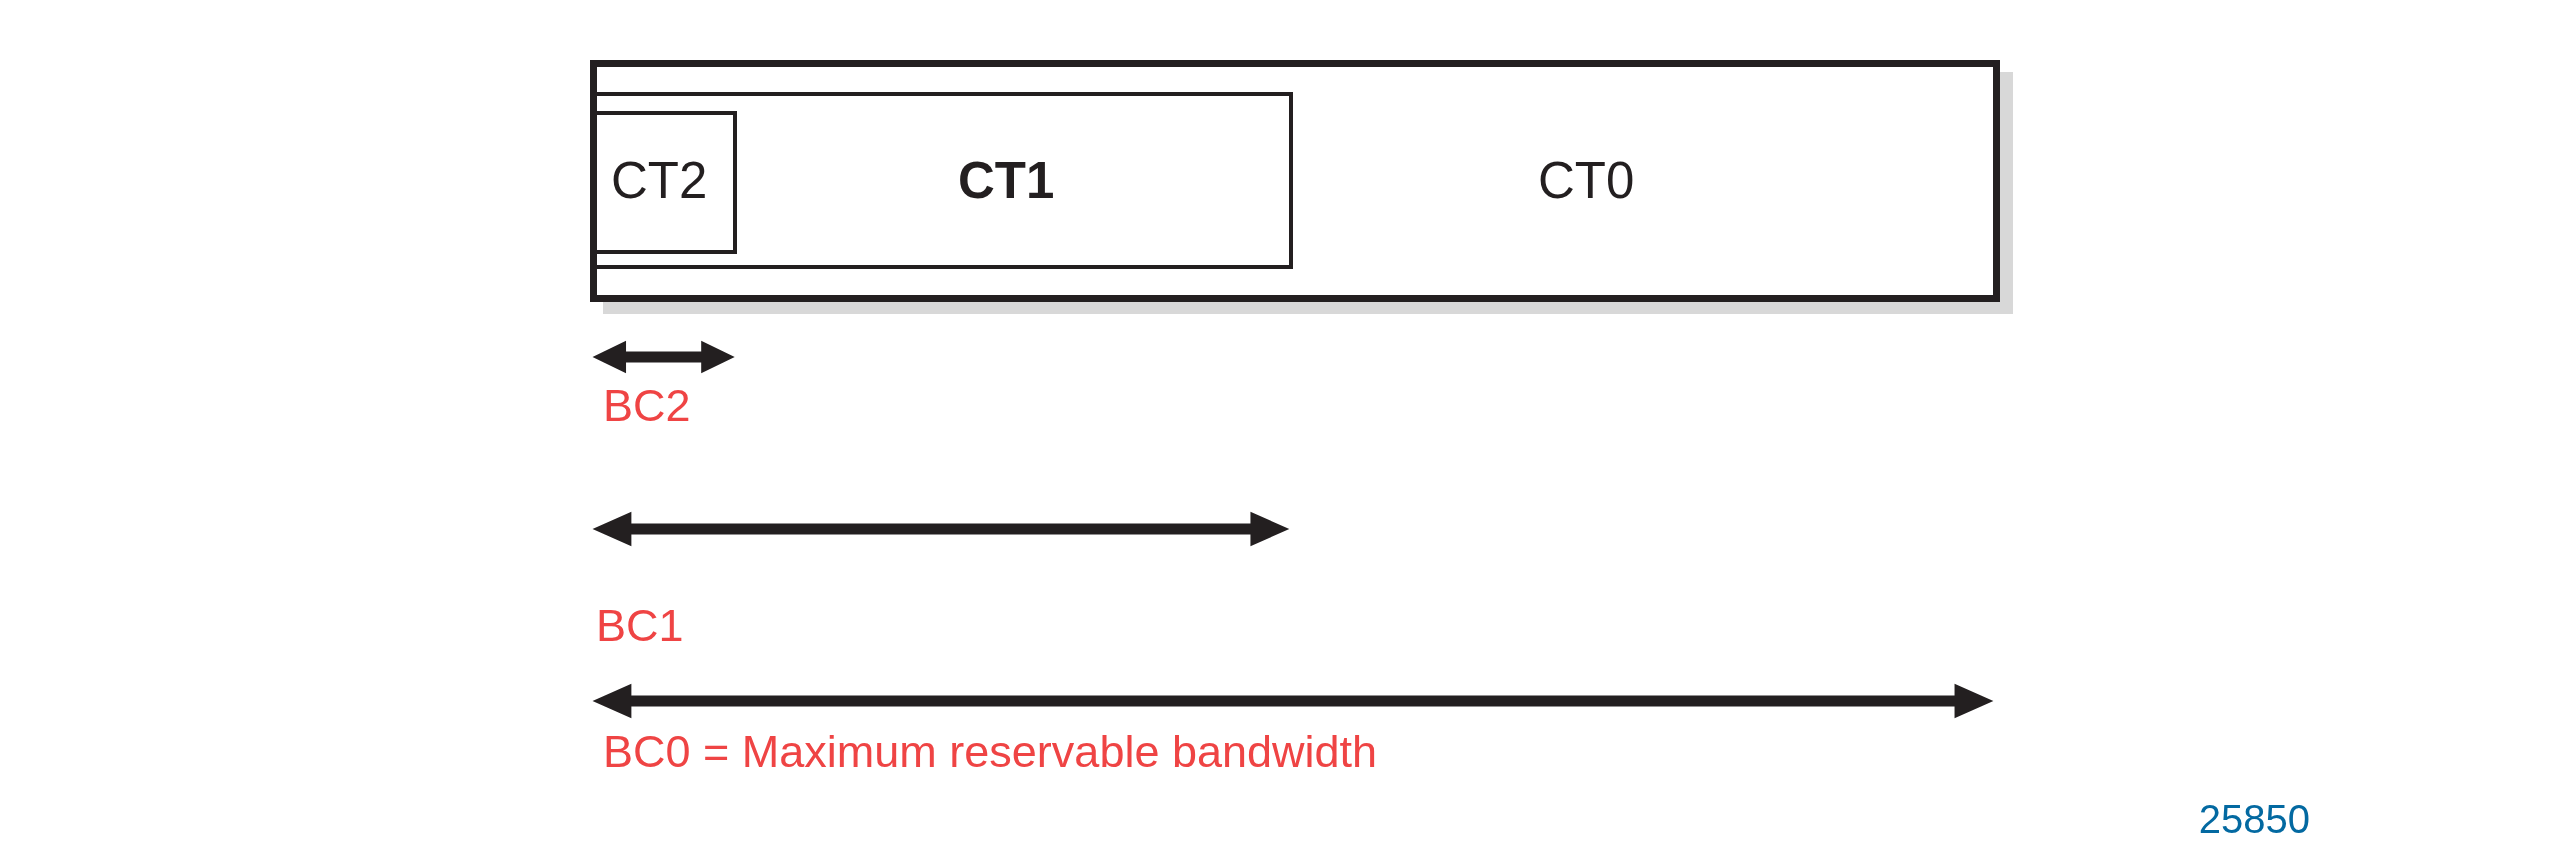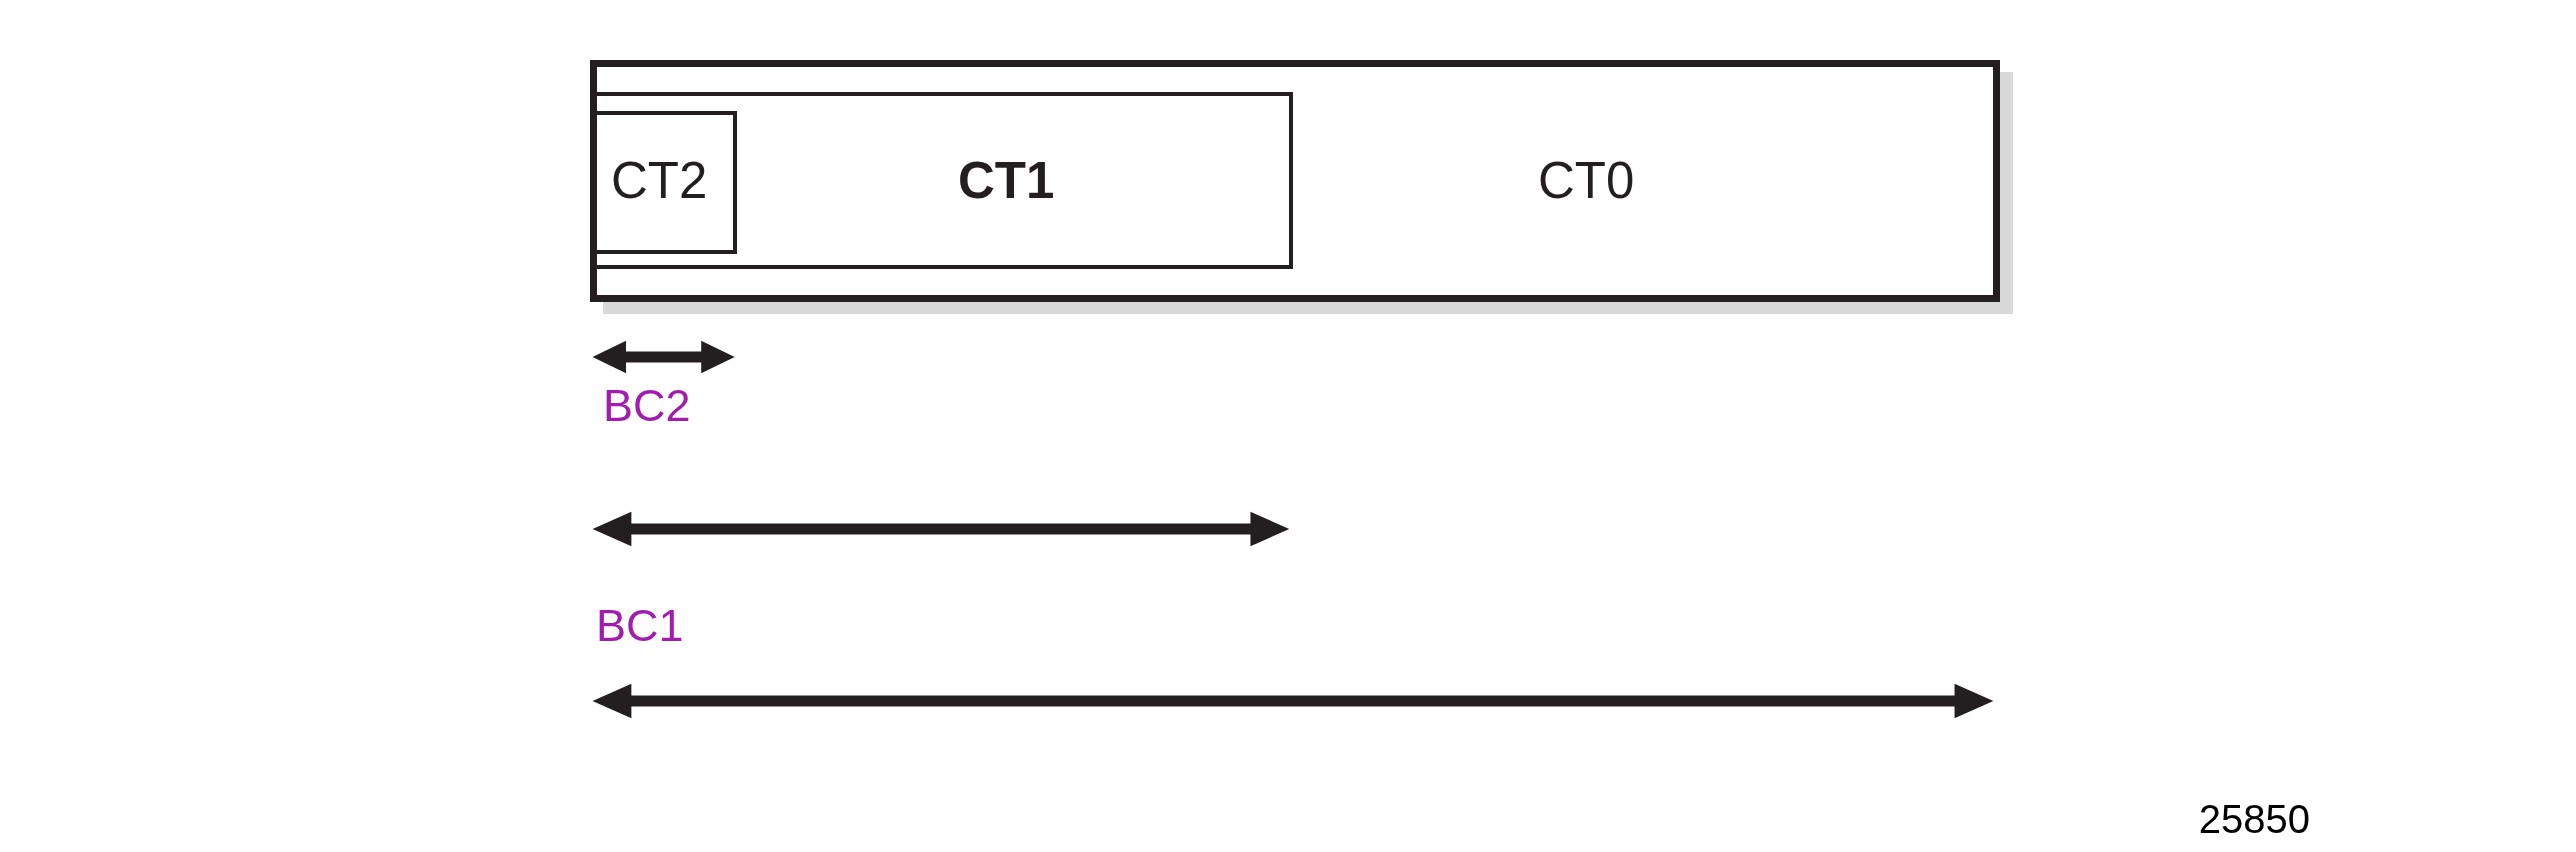--- a/index.html
+++ b/index.html
@@ -75,41 +75,41 @@
   .arrow-row {
     position: absolute;
   }
   .arrow-svg {
     display: block;
   }
   .arrow-label {
     position: absolute;
     font-size: 45px;
     line-height: 1;
-    color: #a21caf;
+    color: #ef4444;
     white-space: nowrap;
   }
 
   #bc2-row { left: 588px; top: 336px; }
   #bc2-label { left: 603px; top: 383px; }
 
   #bc1-row { left: 588px; top: 508px; }
   #bc1-label { left: 596px; top: 555px; margin-top: 48px; }
 
   #bc0-row { left: 588px; top: 680px; }
   #bc0-label { left: 603px; top: 729px; }
 
   
   #figure-number {
     position: absolute;
     right: 22px;
     bottom: 12.7px;
     font-size: 40px;
     line-height: 1;
-    color: #000000;
+    color: #0369a1;
   }
 </style>
 </head>
 <body>
 
 <div id="figure">
 
   <div class="shadow" id="ct0-shadow"></div>
 
   <div class="box" id="ct0-box"></div>
@@ -134,17 +134,18 @@
       <path d="M5 23 L48 4 L48 17 L733 17 L733 4 L776 23 L733 42 L733 29 L48 29 L48 42 Z" fill="#231f20"></path>
     </svg>
   </div>
   <div class="arrow-label" id="bc1-label">BC1</div>
 
   <div class="arrow-row" id="bc0-row">
     <svg class="arrow-svg" width="1428" height="42" viewBox="0 0 1580 46">
       <path d="M5 23 L48 4 L48 17 L1512 17 L1512 4 L1555 23 L1512 42 L1512 29 L48 29 L48 42 Z" fill="#231f20"></path>
     </svg>
   </div>
+  <div class="arrow-label" id="bc0-label">BC0 = Maximum reservable bandwidth</div>
 
   <div id="figure-number">25850</div>
 
 </div>
 
 
 </body></html>

